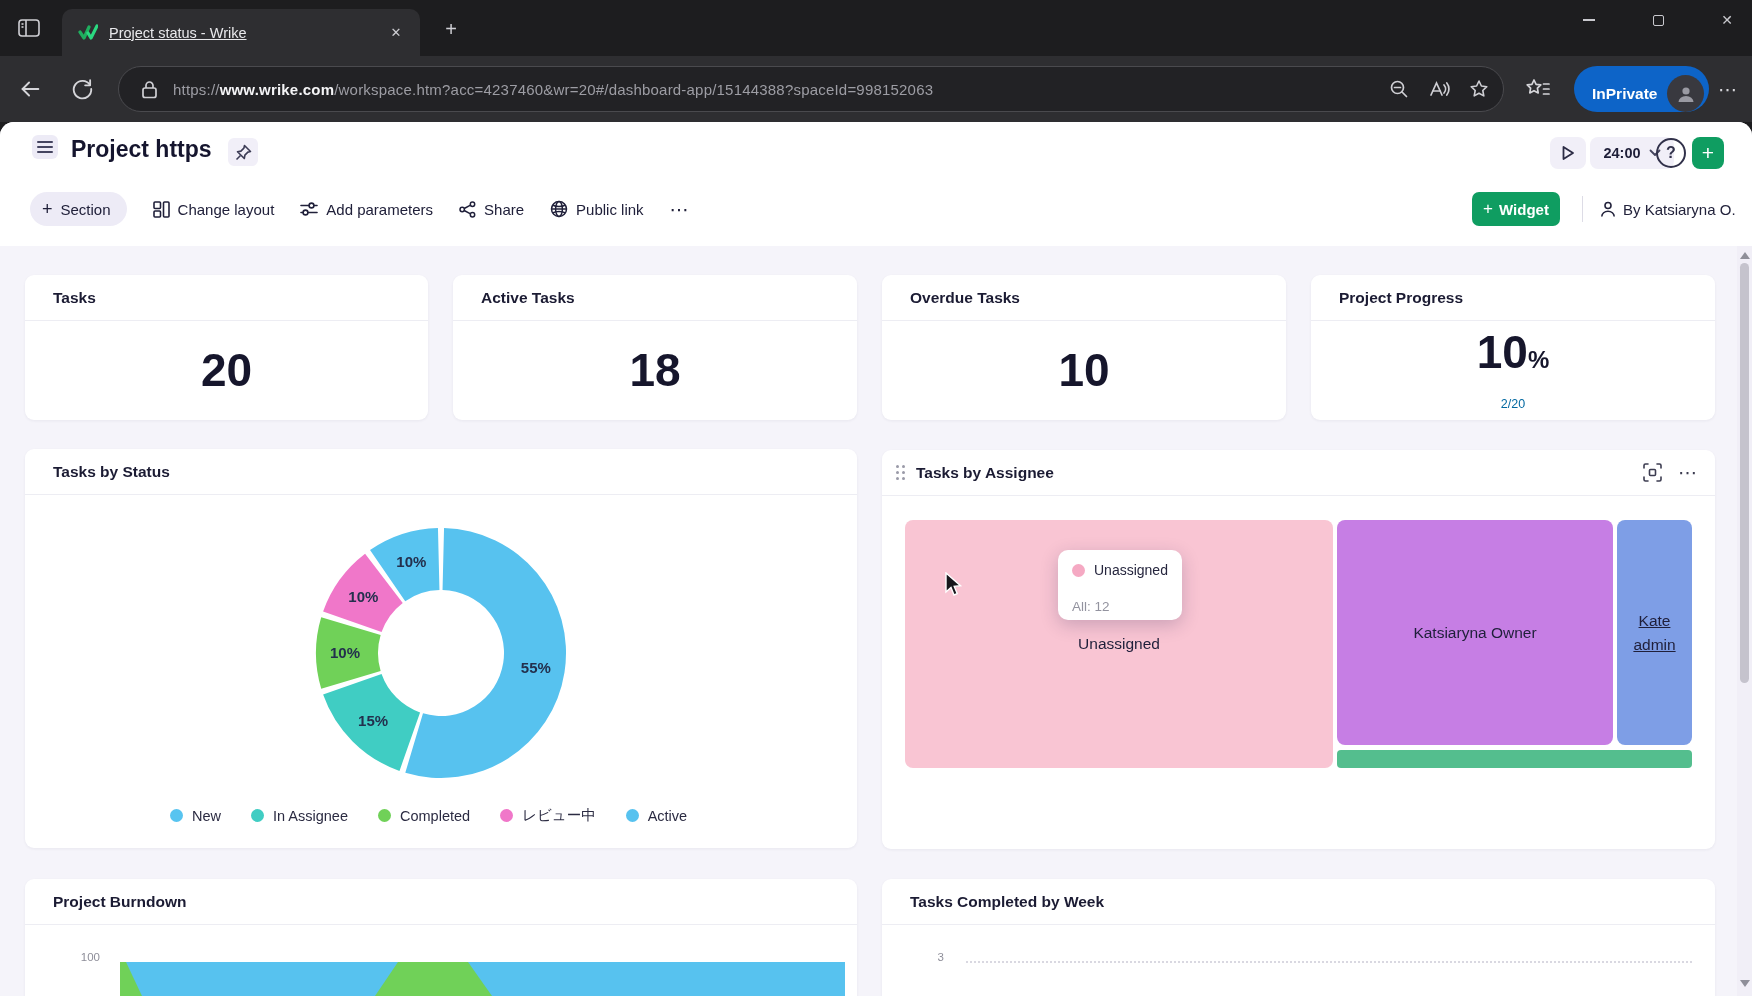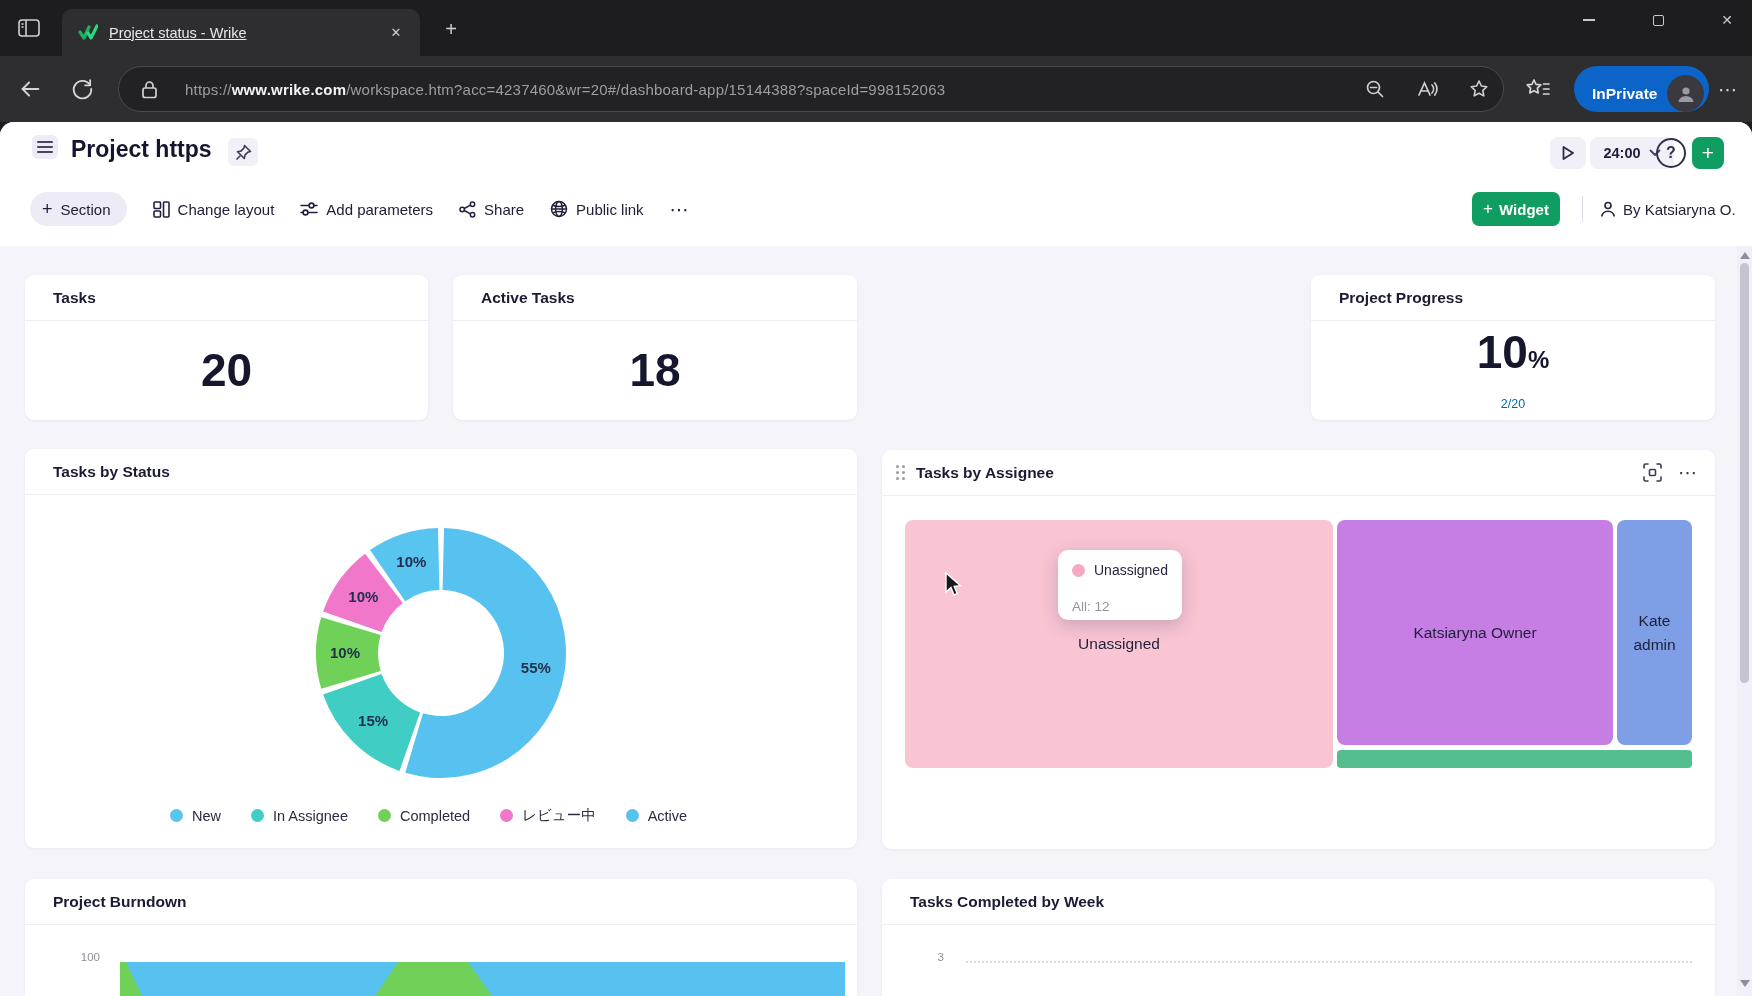--- a/index.html
+++ b/index.html
@@ -22,21 +22,21 @@
   .winctl { position:absolute; top:0; height:40px; width:46px; display:flex; align-items:center; justify-content:center; color:#c9c9ce;}
   .win-min-bar { width:12px; height:2px; background:#c9c9ce; }
   .win-max-box { width:11px; height:11px; border:1.5px solid #c9c9ce; border-radius:2px; }
   .win-close-x { font-size:14px; }
 
   .navbar { position:absolute; left:0; top:56px; width:1752px; height:66px; background:#2e2e31; }
   .nav-ic { position:absolute; top:11px; width:44px; height:44px; display:flex; align-items:center;
             justify-content:center; border-radius:8px; color:#d6d6da; }
   .omnibox { position:absolute; left:118px; top:10px; width:1386px; height:46px; border-radius:23px;
              background:#222225; border:1px solid #4a4a4e; display:flex; align-items:center;
-             padding:0 8px 0 14px; gap:20px; }
+             padding:0 8px 0 14px; gap:8px; }
   .url { flex:1; font-size:15px; color:#9d9da4; white-space:nowrap; overflow:hidden; letter-spacing:.2px;}
   .url .domain { color:#f4f4f6; font-weight:700; }
   .box-ic { width:32px; height:32px; border-radius:6px; display:flex; align-items:center;
             justify-content:center; color:#cfcfd4; flex:none; }
   .inprivate { position:absolute; left:1574px; top:10px; height:46px; border-radius:23px; background:#0d64c8;
                display:flex; align-items:center; gap:10px; padding:9px 5px 0 18px; }
   .inprivate-label { color:#fff; font-size:15.5px; font-weight:600; }
   .avatar { width:37px; height:37px; border-radius:50%; background:#39393f; display:flex;
             align-items:center; justify-content:center; color:#9a9aa2; }
   .more-glyph { color:#d6d6da; font-size:19px; letter-spacing:1px; }
@@ -307,20 +307,28 @@
         </div>
     </div>
     <div class="card" style="left:453px; top:153px; width:404px; height:145px;">
       <div class="card-head">
           <span class="card-title">Active Tasks</span>
         </div>
       <div class="kpi-val-wrap">
           <span class="kpi-val">18</span>
         </div>
     </div>
+    <div class="card" style="left:882px; top:153px; width:404px; height:145px;">
+      <div class="card-head">
+          <span class="card-title">Overdue Tasks</span>
+        </div>
+      <div class="kpi-val-wrap">
+          <span class="kpi-val">10</span>
+        </div>
+    </div>
     <div class="card" style="left:1311px; top:153px; width:404px; height:145px;">
       <div class="card-head">
           <span class="card-title">Project Progress</span>
         </div>
       <div class="kpi-val-wrap" style="height:97px;">
         <span class="kpi-val"><span>10</span><span class="kpi-unit">%</span></span>
         <span class="kpi-sub">2/20</span>
       </div>
     </div>
 
@@ -384,21 +392,21 @@
         </span>
       </div>
     </div>
     <div class="tm-block" style="left:905px; top:398px; width:428px; height:248px; background:#f9c5d3;">
       <span class="tm-label">Unassigned</span>
     </div>
     <div class="tm-block" style="left:1337px; top:398px; width:276px; height:225px; background:#c67ee4;">
       <span class="tm-label" style="width:130px;">Katsiaryna Owner</span>
     </div>
     <div class="tm-block" style="left:1617px; top:398px; width:75px; height:225px; background:#7e9ee6;">
-      <span class="tm-label" style="width:60px;">Kate admin</span>
+      <span class="tm-label" style="width:60px;text-decoration:underline;">Kate admin</span>
     </div>
     <div class="tm-block" style="left:1337px; top:628px; width:355px; height:18px; background:#54be8e; border-radius:4px;"></div>
 
     <div class="tooltip">
       <div class="tooltip-row1">
         <span class="tooltip-dot"></span>
         <span class="tooltip-title">Unassigned</span>
       </div>
       <div class="tooltip-detail">All: 12</div>
     </div>

